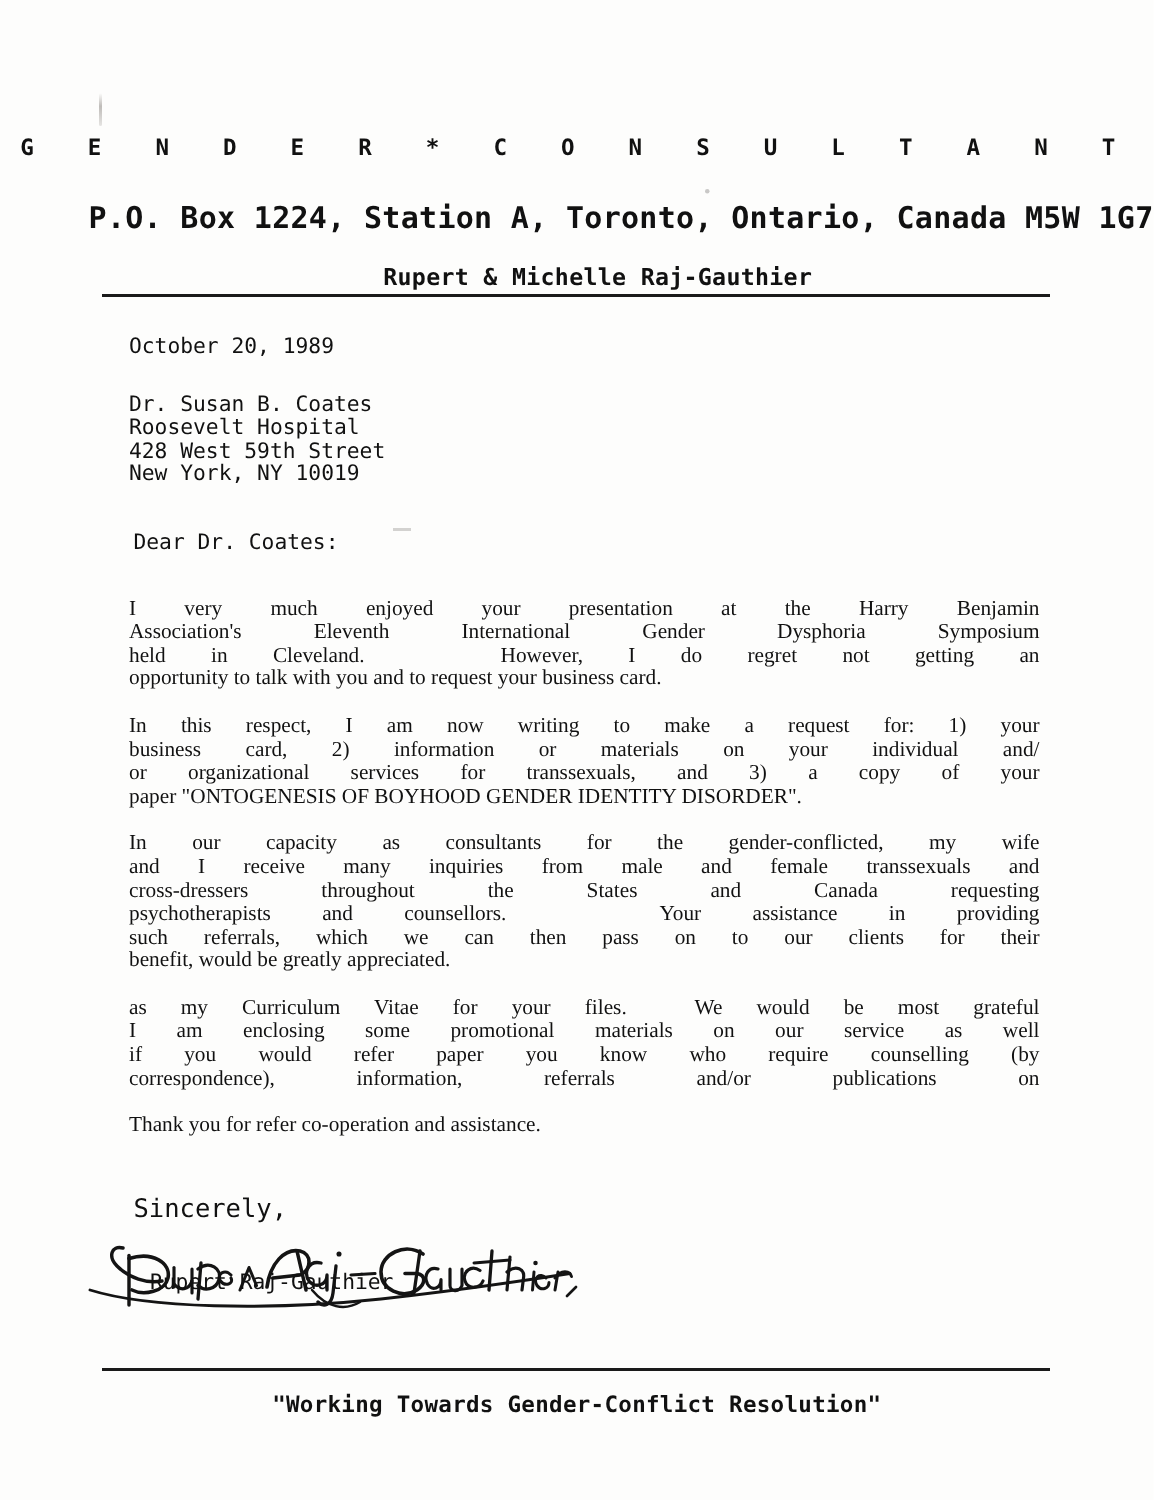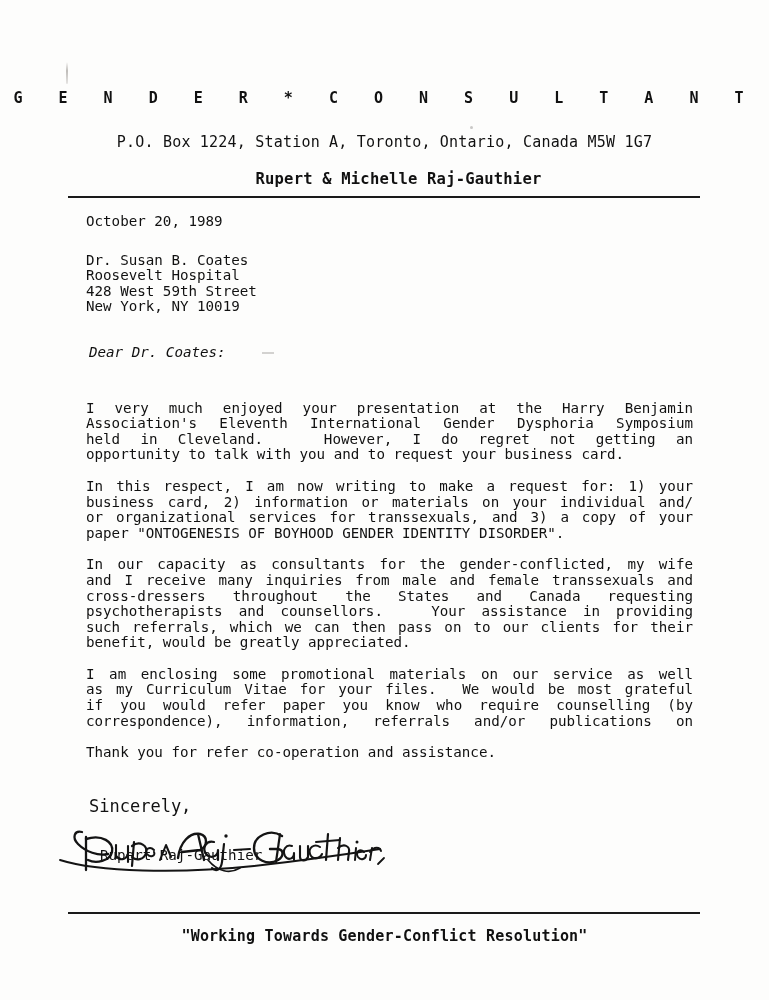--- a/index.html
+++ b/index.html
@@ -62,23 +62,23 @@
   .org-title {
     text-align: center;
     font-weight: bold;
     font-size: 15px;
     letter-spacing: 13.5px;
     text-indent: 13.5px;
     margin-top: 89px;
     white-space: nowrap;
   }
   .org-address {
-    text-align: center;
-    font-weight: normal;
-    font-size: 15px;
+    text-align: right;
+    font-weight: bold;
+    font-size: 20px;
     margin-top: 26px;
     letter-spacing: 0.2px;
   }
   .org-principals {
     text-align: center;
     font-weight: bold;
     font-size: 15.5px;
     margin-top: 19px;
     letter-spacing: 0.2px;
     padding-left: 28px;
@@ -90,53 +90,53 @@
     height: 0;
     border-top: 2px solid #1a1a1a;
   }
   .rule-top { top: 196px; }
   .rule-bottom { top: 912px; }
 
   
   .body-area {
     position: absolute;
     left: 86px;
-    top: 214px;
+    top: 224px;
     width: 607px;
     font-size: 14.2px;
     line-height: 15.6px;
   }
   .date-line {
     margin: 0 0 23px 0;
     white-space: pre;
   }
   .recipient {
     margin: 0 0 30px 0;
     white-space: pre-line;
   }
   .salutation {
-    margin: 0 0 40px 0;
+    margin: 0 0 28px 0;
     padding-left: 3px;
     white-space: pre;
-    font-style: italic;
   }
 
   .para {
     margin: 0 0 16px 0;
     text-align: justify;
     text-justify: inter-word;
     white-space: normal;
   }
   .para:last-child { margin-bottom: 0; }
   
   .para > .line {
     display: block;
     text-align: justify;
     text-align-last: justify;
     white-space: pre;
+    font-family: Liberation Serif, serif;
   }
   .para > .line.last {
     text-align-last: left;
     text-align: right;
   }
 
   
   .closing {
     position: absolute;
     left: 89px;
@@ -211,22 +211,22 @@
         </div>
         <div class="para">
           <span class="line">In our capacity as consultants for the gender-conflicted, my wife</span>
           <span class="line">and I receive many inquiries from male and female transsexuals and</span>
           <span class="line">cross-dressers throughout the States and Canada requesting</span>
           <span class="line">psychotherapists and counsellors.   Your assistance in providing</span>
           <span class="line">such referrals, which we can then pass on to our clients for their</span>
           <span class="line last">benefit, would be greatly appreciated.</span>
         </div>
         <div class="para">
+          <span class="line">as my Curriculum Vitae for your files.  We would be most grateful</span>
           <span class="line">I am enclosing some promotional materials on our service as well</span>
-          <span class="line">as my Curriculum Vitae for your files.  We would be most grateful</span>
           <span class="line">if you would refer paper you know who require counselling (by</span>
           <span class="line">correspondence), information, referrals and/or publications on</span>
         </div>
         <div class="para">
           <span class="line last">Thank you for refer co-operation and assistance.</span>
         </div>
       </div>
   </div>
 
   <div class="closing">Sincerely,</div>

